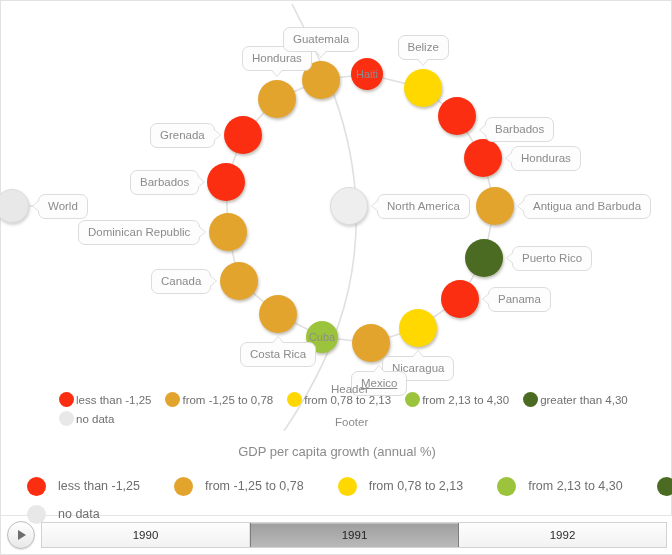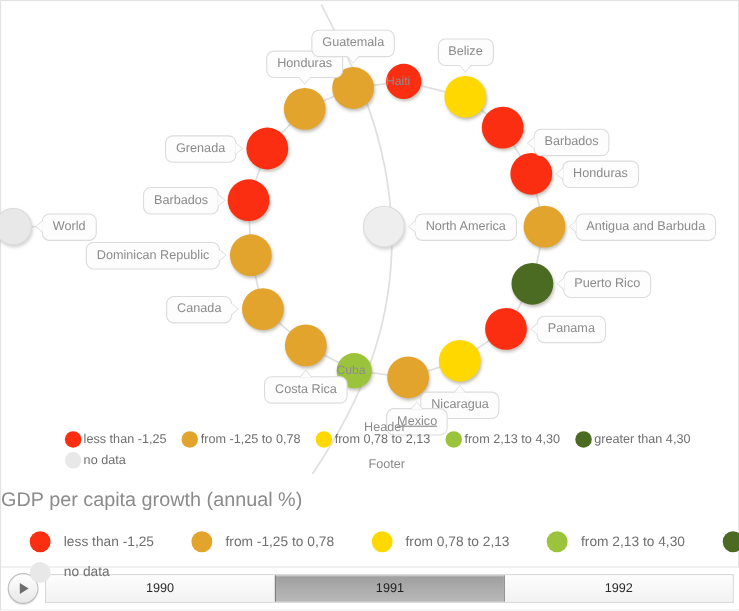--- a/index.html
+++ b/index.html
@@ -14,21 +14,21 @@
 
   
   #graph{position:absolute;left:0;top:0;width:672px;height:430px;}
   #edges{position:absolute;left:0;top:0;width:672px;height:430px;}
 
   .node{
     position:absolute;
     border-radius:50%;
     box-sizing:border-box;
     box-shadow:1px 2px 3px rgba(120,110,90,.45);
-    display:flex;align-items:center;justify-content:flex-start;
+    display:flex;align-items:center;justify-content:center;
     font-size:11px;color:#8d8d8d;
     z-index:3;
   }
   .node .inlabel{position:relative;top:0;white-space:nowrap;}
 
   
   .callout{
     position:absolute;
     background:#fdfdfd;
     border:1px solid #dcdcdc;
@@ -92,21 +92,21 @@
   .legend-compact{
     position:absolute;left:58px;top:389px;width:614px;
     font-size:11.5px;color:#6f6f6f;z-index:6;
   }
   .legend-compact .lrow{display:flex;align-items:center;height:19px;}
   .legend-compact .litem{display:flex;align-items:center;margin-right:14px;}
   .legend-compact .sw{width:15px;height:15px;border-radius:50%;margin-right:2px;flex:none;}
 
   .legend-main{position:absolute;left:0;top:443px;width:672px;z-index:6;}
   .legend-main .title{
-    text-align:left;color:#8b8b8b;font-size:18px;margin-bottom:13px;
+    text-align:center;color:#8b8b8b;font-size:13px;margin-bottom:13px;
   }
   .legend-main .lrow{display:flex;align-items:center;padding-left:26px;height:28px;}
   .legend-main .litem{display:flex;align-items:center;margin-right:34px;}
   .legend-main .sw{width:19px;height:19px;border-radius:50%;margin-right:12px;flex:none;}
   .legend-main .ltext{color:#6f6f6f;font-size:12.5px;white-space:nowrap;}
 
   
   #timeline{
     position:absolute;left:0;bottom:0;width:672px;height:38px;
     border-top:1px solid #e4e4e4;

